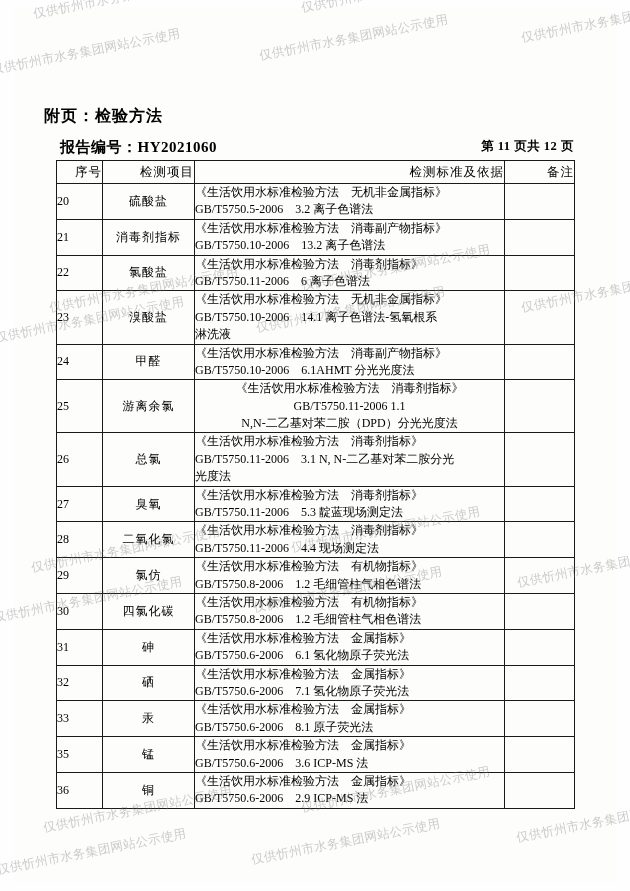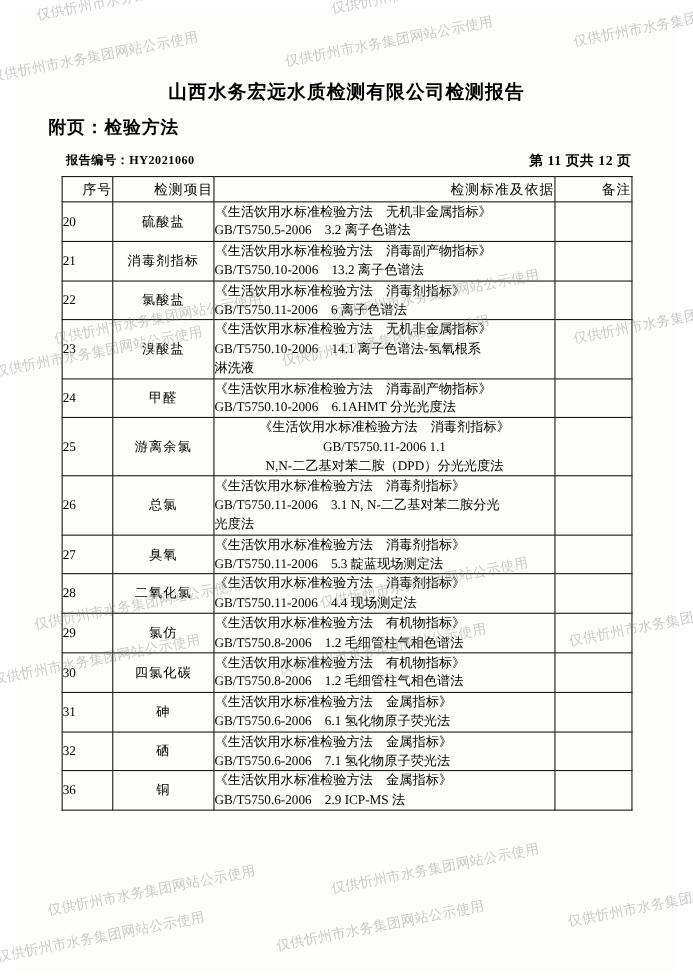--- a/index.html
+++ b/index.html
@@ -70,21 +70,21 @@
     top: 106px;
     left: 44px;
     font-size: 16px;
     font-weight: bold;
     letter-spacing: 1px;
   }
   .reportno {
     position: absolute;
     top: 138px;
     left: 60px;
-    font-size: 11px;
+    font-size: 15px;
     font-weight: bold;
     letter-spacing: 0.5px;
   }
   .pageno {
     position: absolute;
     top: 138px;
     right: 56px;
     font-size: 12.5px;
     font-weight: bold;
     letter-spacing: 0.5px;
@@ -137,21 +137,20 @@
   }
   td.note { }
 </style>
 </head>
 <body>
 
 <div class="page">
   <div class="paper-tint"></div>
 
   <div class="content">
-    <div class="title">山西水务宏远水质检测有限公司检测报告</div>
     <div class="subtitle">附页：检验方法</div>
     <div class="reportno">报告编号：HY2021060</div>
     <div class="pageno">第 11 页共 12 页</div>
 
     <table class="report">
       <colgroup>
         <col class="c-no">
           <col class="c-item">
           <col class="c-std">
           <col class="c-note">
@@ -275,20 +274,38 @@
               <span class="l">GB/T5750.6-2006　6.1 氢化物原子荧光法</span>
             </td>
             <td class="note"></td>
           </tr>
           <tr>
             <td class="no">32</td>
             <td class="item">硒</td>
             <td class="std">
               <span class="l">《生活饮用水标准检验方法　金属指标》</span>
               <span class="l">GB/T5750.6-2006　7.1 氢化物原子荧光法</span>
+            </td>
+            <td class="note"></td>
+          </tr>
+          <tr>
+            <td class="no">33</td>
+            <td class="item">汞</td>
+            <td class="std">
+              <span class="l">《生活饮用水标准检验方法　金属指标》</span>
+              <span class="l">GB/T5750.6-2006　8.1 原子荧光法</span>
+            </td>
+            <td class="note"></td>
+          </tr>
+          <tr>
+            <td class="no">35</td>
+            <td class="item">锰</td>
+            <td class="std">
+              <span class="l">《生活饮用水标准检验方法　金属指标》</span>
+              <span class="l">GB/T5750.6-2006　3.6 ICP-MS 法</span>
             </td>
             <td class="note"></td>
           </tr>
           <tr>
             <td class="no">36</td>
             <td class="item">铜</td>
             <td class="std">
               <span class="l">《生活饮用水标准检验方法　金属指标》</span>
               <span class="l">GB/T5750.6-2006　2.9 ICP-MS 法</span>
             </td>

